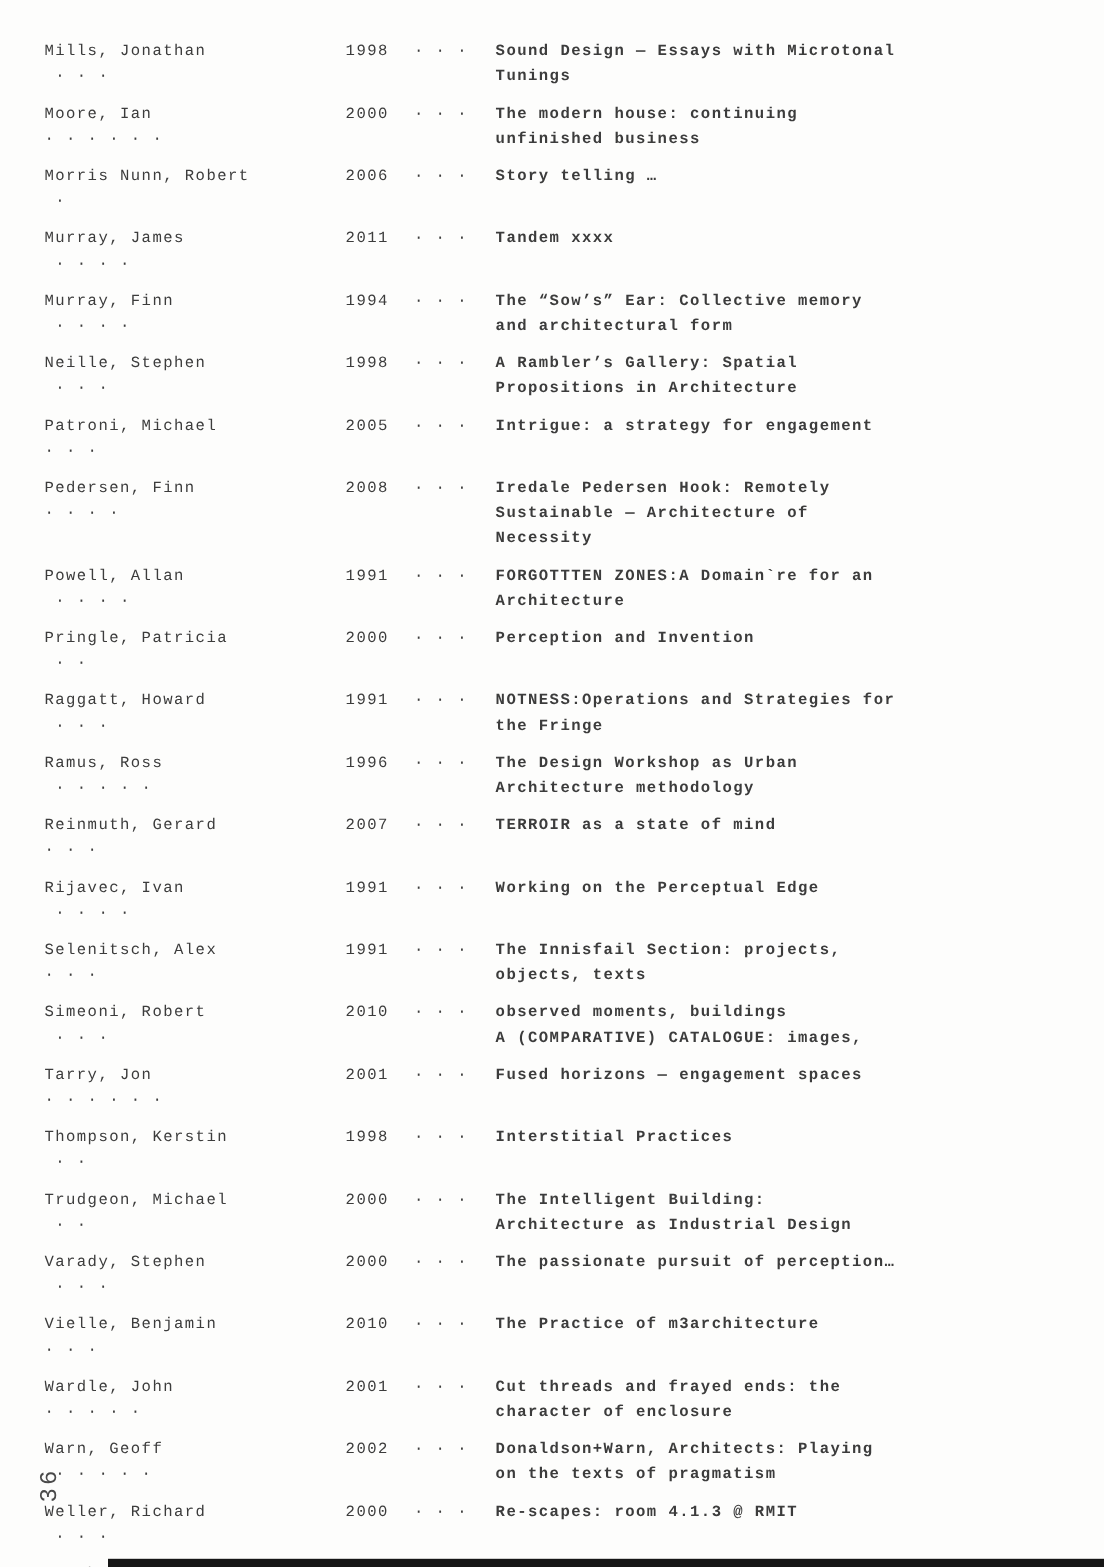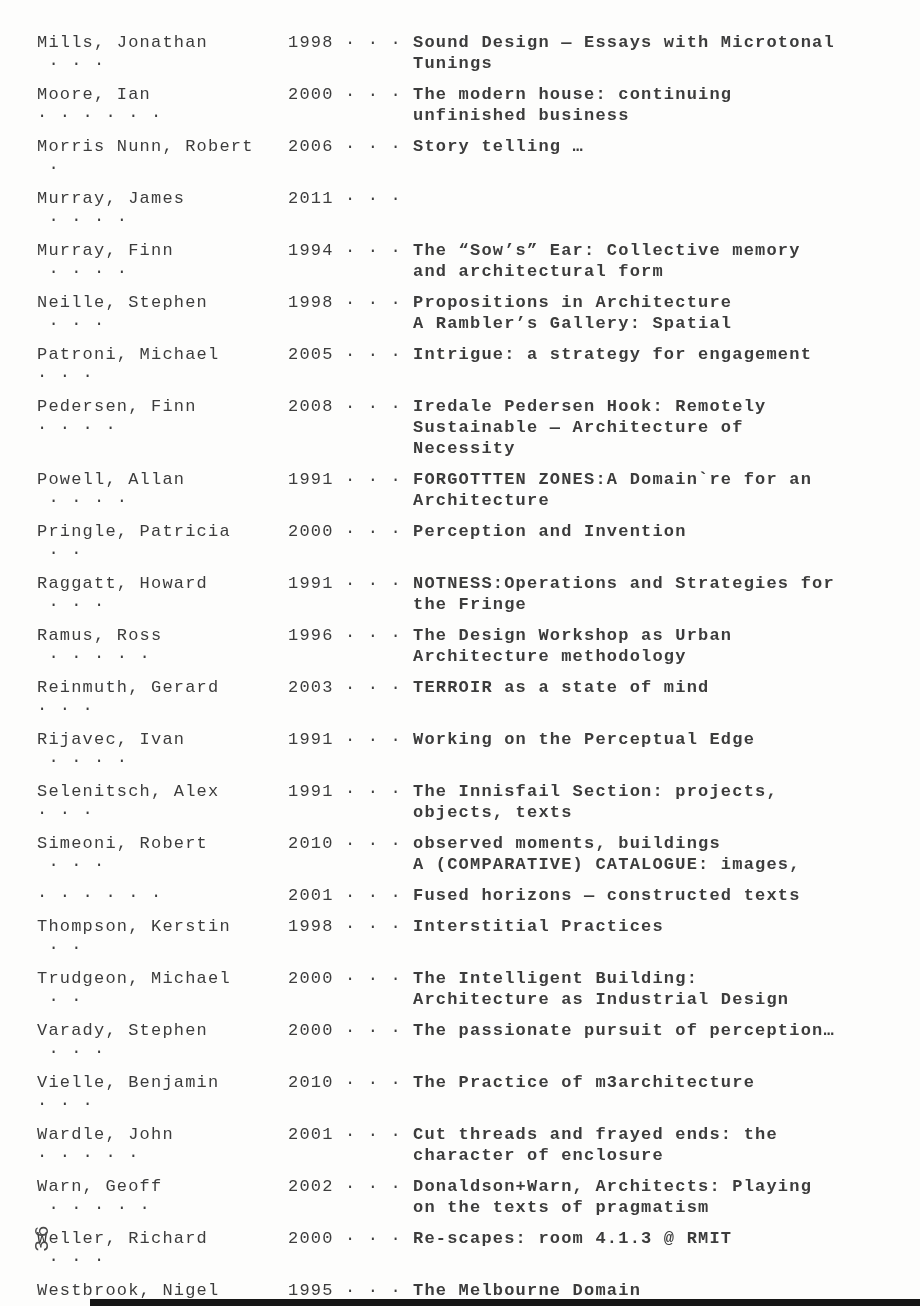--- a/index.html
+++ b/index.html
@@ -20,21 +20,21 @@
     inset: 0;
   }
   .entry-list {
     padding: 32px 0 0 37px;
   }
   .entry {
     display: grid;
     grid-template-columns: 251px 57px 68px auto;
     align-items: start;
     margin-bottom: 10px;
-    font-size: 17px;
+    font-size: 13px;
     letter-spacing: 1.2px;
     line-height: 21px;
     white-space: pre;
   }
   .entry span, .entry .title-cell div {
     display: block;
   }
   .name-cell { overflow: hidden; }
   .title-cell { white-space: pre; font-weight: bold; }
   .page-number {
@@ -81,34 +81,35 @@
       <span class="name-cell"><span>Morris Nunn, Robert</span><span> ·</span></span>
       <span>2006</span>
       <span>· · ·</span>
       <span class="title-cell"><div>Story telling …</div></span>
     </div>
 
     <div class="entry">
       <span class="name-cell"><span>Murray, James</span><span> · · · ·</span></span>
       <span>2011</span>
       <span>· · ·</span>
+      <span class="title-cell"><div>Tandem xxxx</div></span>
     </div>
 
     <div class="entry">
       <span class="name-cell"><span>Murray, Finn</span><span> · · · ·</span></span>
       <span>1994</span>
       <span>· · ·</span>
       <span class="title-cell"><div>The “Sow’s” Ear: Collective memory</div><div>and architectural form</div></span>
     </div>
 
     <div class="entry">
       <span class="name-cell"><span>Neille, Stephen</span><span> · · ·</span></span>
       <span>1998</span>
       <span>· · ·</span>
-      <span class="title-cell"><div>Propositions in Architecture</div><div>A Rambler’s Gallery: Spatial</div></span>
+      <span class="title-cell"><div>A Rambler’s Gallery: Spatial</div><div>Propositions in Architecture</div></span>
     </div>
 
     <div class="entry">
       <span class="name-cell"><span>Patroni, Michael</span><span>· · ·</span></span>
       <span>2005</span>
       <span>· · ·</span>
       <span class="title-cell"><div>Intrigue: a strategy for engagement</div></span>
     </div>
 
     <div class="entry">
@@ -141,21 +142,21 @@
 
     <div class="entry">
       <span class="name-cell"><span>Ramus, Ross</span><span> · · · · ·</span></span>
       <span>1996</span>
       <span>· · ·</span>
       <span class="title-cell"><div>The Design Workshop as Urban</div><div>Architecture methodology</div></span>
     </div>
 
     <div class="entry">
       <span class="name-cell"><span>Reinmuth, Gerard</span><span>· · ·</span></span>
-      <span>2003</span>
+      <span>2007</span>
       <span>· · ·</span>
       <span class="title-cell"><div>TERROIR as a state of mind</div></span>
     </div>
 
     <div class="entry">
       <span class="name-cell"><span>Rijavec, Ivan</span><span> · · · ·</span></span>
       <span>1991</span>
       <span>· · ·</span>
       <span class="title-cell"><div>Working on the Perceptual Edge</div></span>
     </div>
@@ -168,24 +169,24 @@
     </div>
 
     <div class="entry">
       <span class="name-cell"><span>Simeoni, Robert</span><span> · · ·</span></span>
       <span>2010</span>
       <span>· · ·</span>
       <span class="title-cell"><div>observed moments, buildings</div><div>A (COMPARATIVE) CATALOGUE: images,</div></span>
     </div>
 
     <div class="entry">
-      <span class="name-cell"><span>· · · · · ·</span></span>
+      <span class="name-cell"><span>Tarry, Jon</span><span>· · · · · ·</span></span>
       <span>2001</span>
       <span>· · ·</span>
-      <span class="title-cell"><div>Fused horizons — constructed texts</div></span>
+      <span class="title-cell"><div>Fused horizons — engagement spaces</div></span>
     </div>
 
     <div class="entry">
       <span class="name-cell"><span>Thompson, Kerstin</span><span> · ·</span></span>
       <span>1998</span>
       <span>· · ·</span>
       <span class="title-cell"><div>Interstitial Practices</div></span>
     </div>
 
     <div class="entry">

